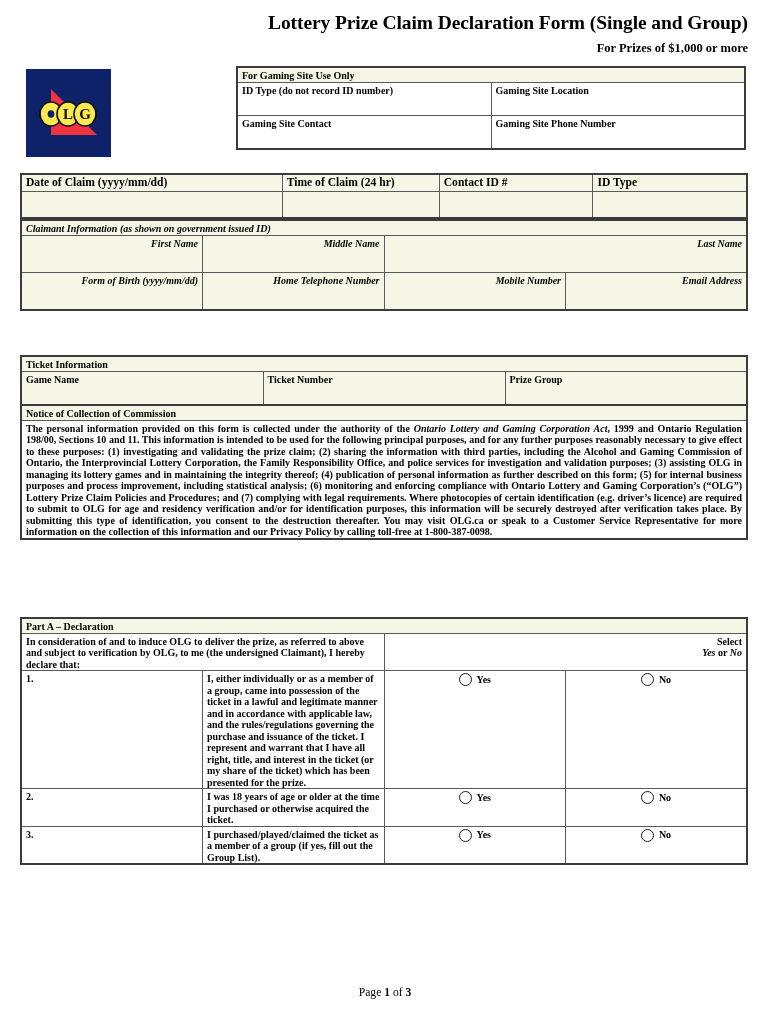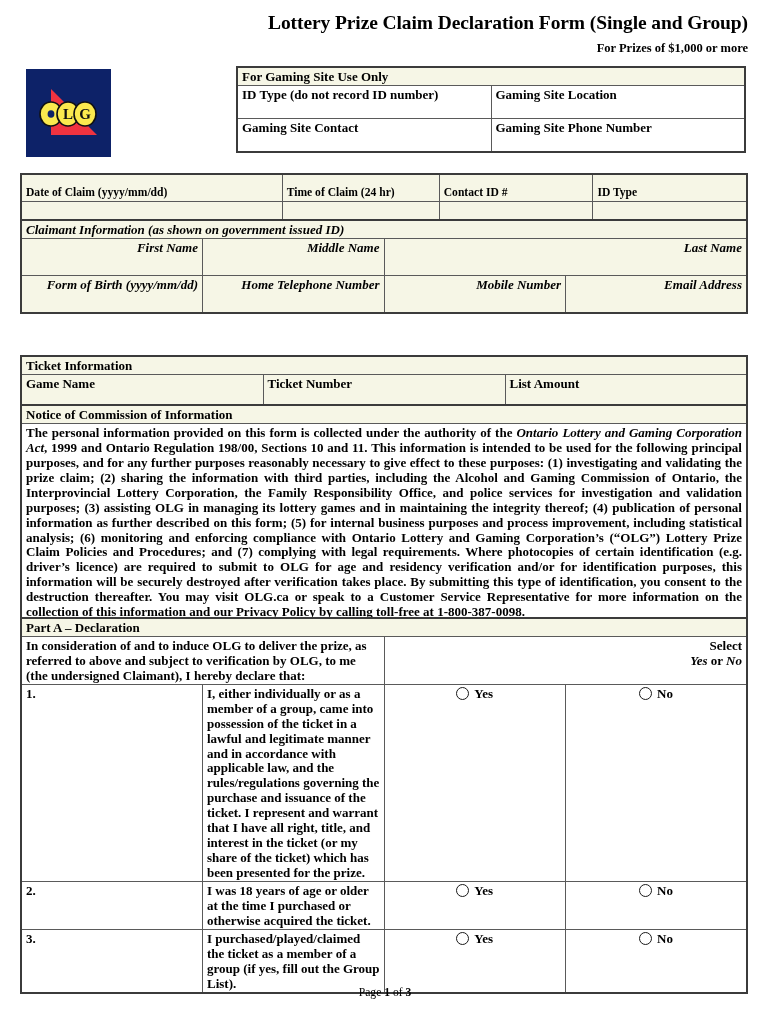--- a/index.html
+++ b/index.html
@@ -59,42 +59,42 @@
   table.frm {
     border-collapse: collapse;
     table-layout: fixed;
     position: absolute;
     border: 2px solid #3b3b3b;
   }
   table.frm td {
     border: 1px solid #5a5a5a;
     vertical-align: top;
     padding: 2px 4px 0 4px;
-    font-size: 13px;
+    font-size: 10px;
     font-weight: bold;
     line-height: 1.15;
   }
   td.cream { background: #f6f6e6; }
   td.white { background: #ffffff; }
   td.section {
     background: #f6f6e6;
     font-size: 12.4px;
     font-weight: bold;
     padding: 1px 6px 2px 6px;
     border-bottom: 2px solid #3b3b3b;
   }
   td.nopad { padding: 0; }
 
   
   #gaming-table { left: 236px; top: 66px; width: 510px; }
   #gaming-table td.lbl { height: 30px; }
 
   
   #claim-table { left: 20px; top: 173px; width: 728px; }
-  #claim-table td.lbl { height: 15px; font-size: 11.6px; padding-top: 11px; }
+  #claim-table td.lbl { height: 15px; font-size: 11.6px; padding-top: 1px; }
   #claim-table td.val { height: 23px; }
 
   
   #claimant-table { left: 20px; top: 219px; width: 728px; font-style: italic; }
   #claimant-table td.fld { height: 34px; text-align: right; }
 
   
   #ticket-table { left: 20px; top: 355px; width: 728px; }
   #ticket-table td.fld { height: 31px; }
 
@@ -253,29 +253,29 @@
     </table>
 
   <table class="frm" id="ticket-table">
     <tbody>
         <tr>
       <td class="section" colspan="3">Ticket Information</td>
     </tr>
     <tr>
       <td class="cream fld" style="width:35%"><span>Game Name</span></td>
       <td class="cream fld" style="width:31%"><span>Ticket Number</span></td>
-      <td class="cream fld" style="width:34%"><span>List Amount</span></td>
+      <td class="cream fld" style="width:34%"><span>Prize Group</span></td>
     </tr>
   </tbody>
     </table>
 
   <table class="frm" id="notice-table">
     <tbody>
         <tr>
-      <td class="section">Notice of Commission of Information</td>
+      <td class="section">Notice of Collection of Commission</td>
     </tr>
     <tr>
       <td class="white notice-body"><span>The personal information provided on this form is collected under the authority of the </span><i>Ontario Lottery and Gaming Corporation Act</i><span>, 1999 and Ontario Regulation 198/00, Sections 10 and 11. This information is intended to be used for the following principal purposes, and for any further purposes reasonably necessary to give effect to these purposes: (1) investigating and validating the prize claim; (2) sharing the information with third parties, including the Alcohol and Gaming Commission of Ontario, the Interprovincial Lottery Corporation, the Family Responsibility Office, and police services for investigation and validation purposes; (3) assisting OLG in managing its lottery games and in maintaining the integrity thereof; (4) publication of personal information as further described on this form; (5) for internal business purposes and process improvement, including statistical analysis; (6) monitoring and enforcing compliance with Ontario Lottery and Gaming Corporation’s (“</span><b>OLG</b><span>”) Lottery Prize Claim Policies and Procedures; and (7) complying with legal requirements. Where photocopies of certain identification (e.g. driver’s licence) are required to submit to OLG for age and residency verification and/or for identification purposes, this information will be securely destroyed after verification takes place. By submitting this type of identification, you consent to the destruction thereafter. You may visit OLG.ca or speak to a Customer Service Representative for more information on the collection of this information and our Privacy Policy by calling toll-free at 1-800-387-0098.</span></td>
     </tr>
   </tbody>
     </table>
 
   <table class="frm" id="parta-table">
     <tbody>
         <tr>

